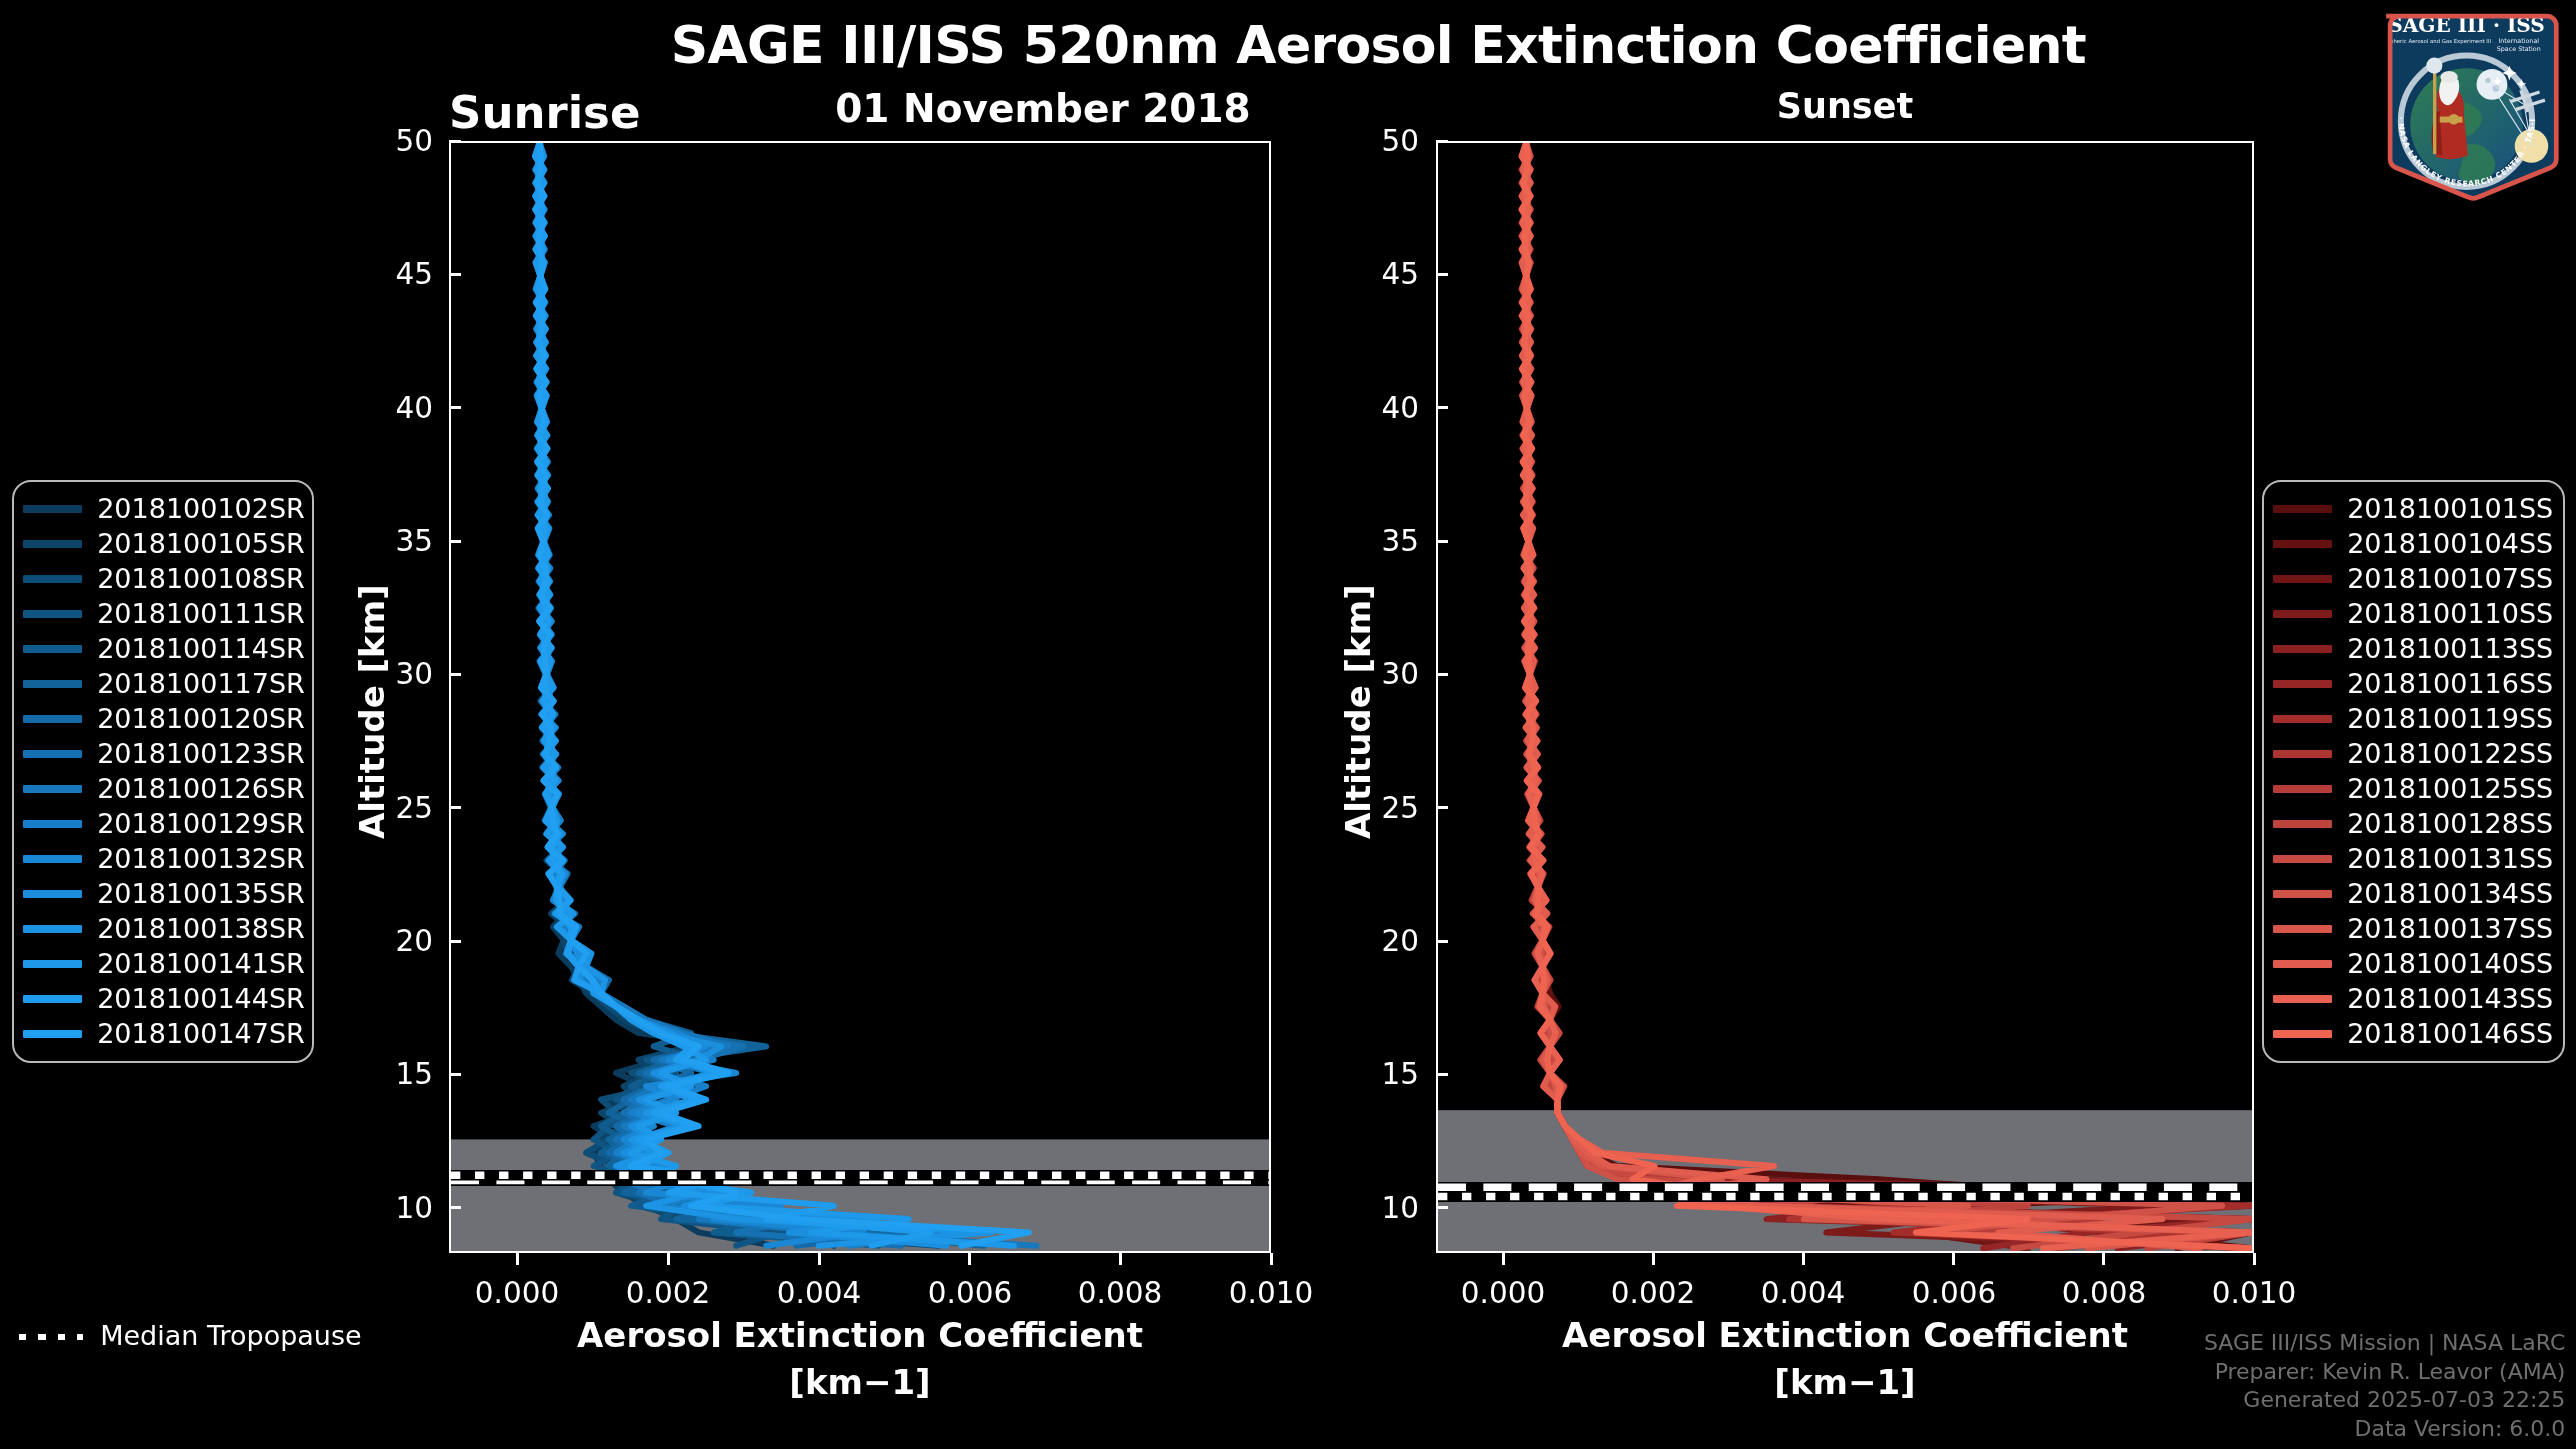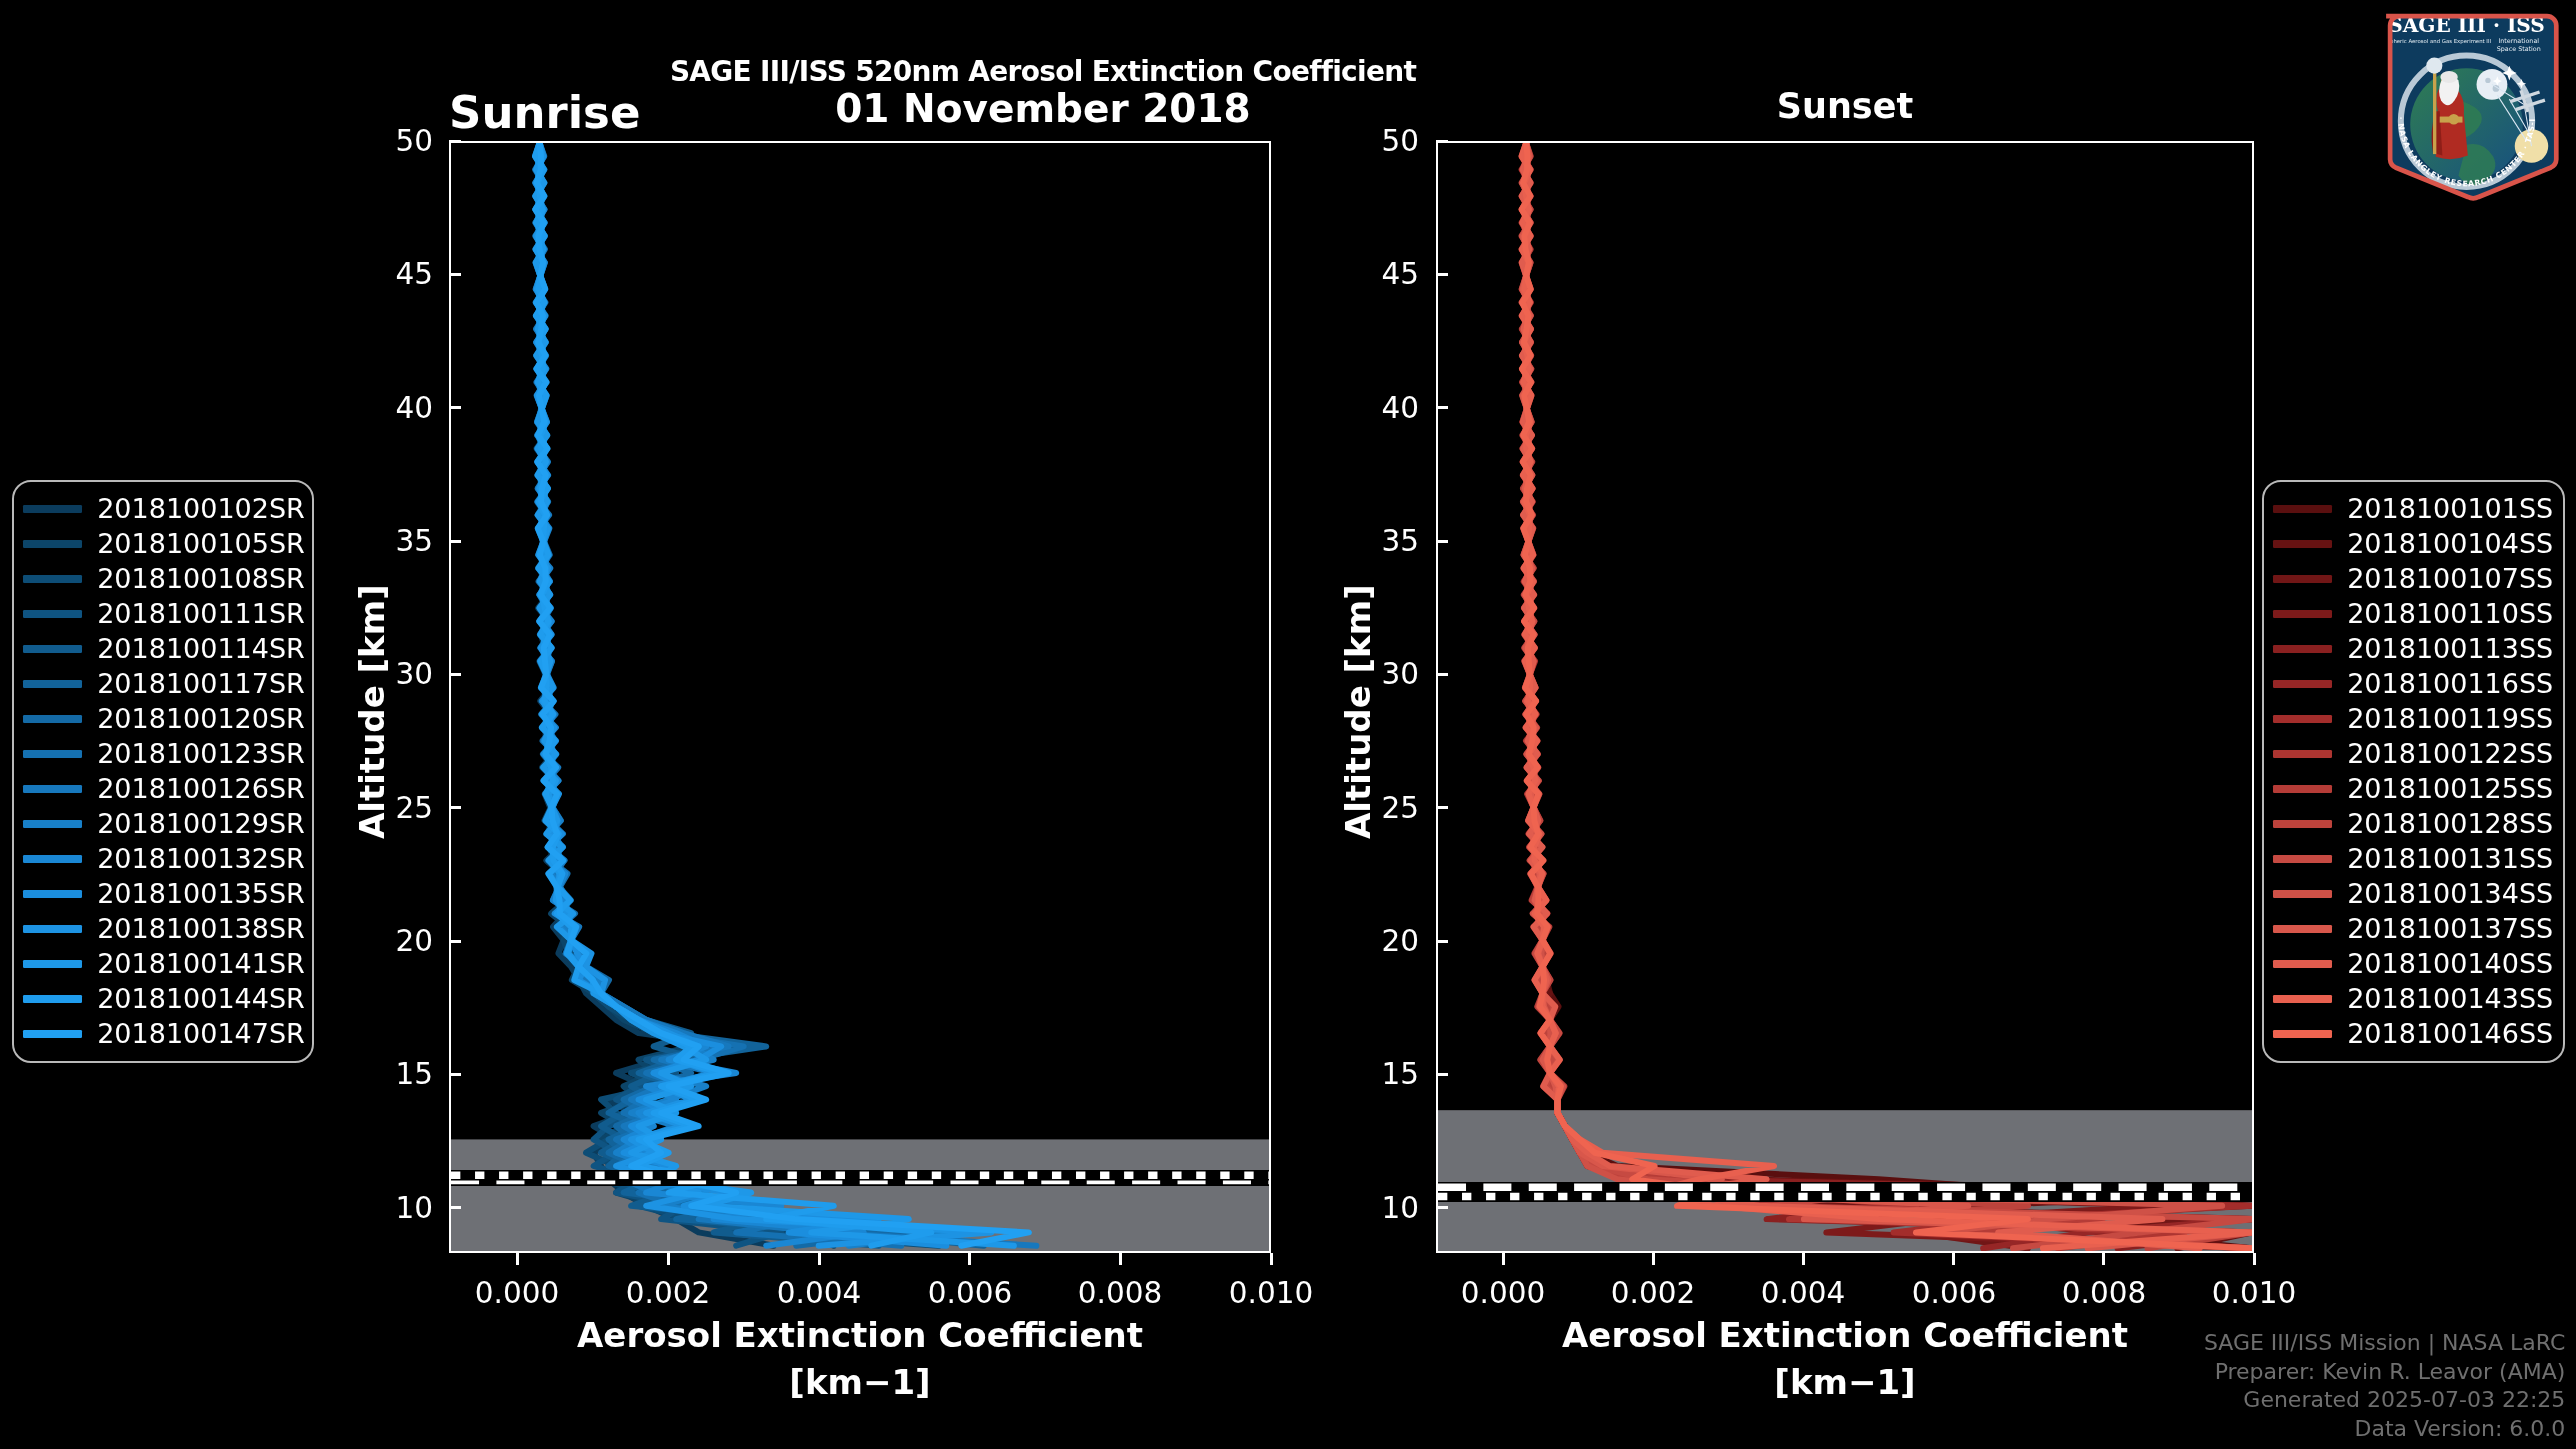--- a/index.html
+++ b/index.html
@@ -1,21 +1,21 @@
 <!DOCTYPE html>
 <html style="font-size:10.7px"><head>
 <meta charset="utf-8">
 <style>
   html,body{margin:0;padding:0;background:#000;}
   body{width:2576px;height:1449px;position:relative;overflow:hidden;
        font-family:"DejaVu Sans","Liberation Sans",sans-serif;color:#fff;}
   .abs{position:absolute;}
   
-  #main-title{left:0;top:14.8px;width:2086px;text-align:center;
-     font-size:28px;font-weight:bold;letter-spacing:-0.7px;margin-top:40px;}
+  #main-title{left:0;top:14.8px;width:2086px;text-align:right;
+     font-size:52px;font-weight:bold;letter-spacing:-0.7px;}
   #date-title{left:0;top:86px;width:2086px;text-align:center;
      font-size:39px;font-weight:bold;}
   #sunrise-title{left:449px;top:86px;width:822px;text-align:left;
      font-size:45px;font-weight:bold;}
   #sunset-title{left:1436px;top:86px;width:818px;text-align:center;
      font-size:35px;font-weight:bold;}
   
   .panel{position:absolute;top:141px;height:1112px;border:2.7px solid #fff;
          background:#000;box-sizing:border-box;overflow:hidden;}
   #panel-sunrise{left:449px;width:822px;}
@@ -313,20 +313,26 @@
       <div class="legend-swatch" style="background: rgb(232, 96, 79);"></div>
       <div class="legend-text">2018100143SS</div>
     </div>
     <div class="legend-row">
       <div class="legend-swatch" style="background: rgb(239, 100, 80);"></div>
       <div class="legend-text">2018100146SS</div>
     </div>
   </div>
 
 <div id="legend-tropopause" class="abs">
+  <div class="trow">
+    <div class="tswatch">
+        <div class="dot-line"></div>
+      </div>
+    <div class="legend-text">Median Tropopause</div>
+  </div>
 </div>
 
 <div class="abs" id="credits">
   <div>SAGE III/ISS Mission | NASA LaRC</div>
   <div>Preparer: Kevin R. Leavor (AMA)</div>
   <div>Generated 2025-07-03 22:25</div>
   <div>Data Version: 6.0.0</div>
 </div>
 
 <div class="abs" id="mission-patch">

